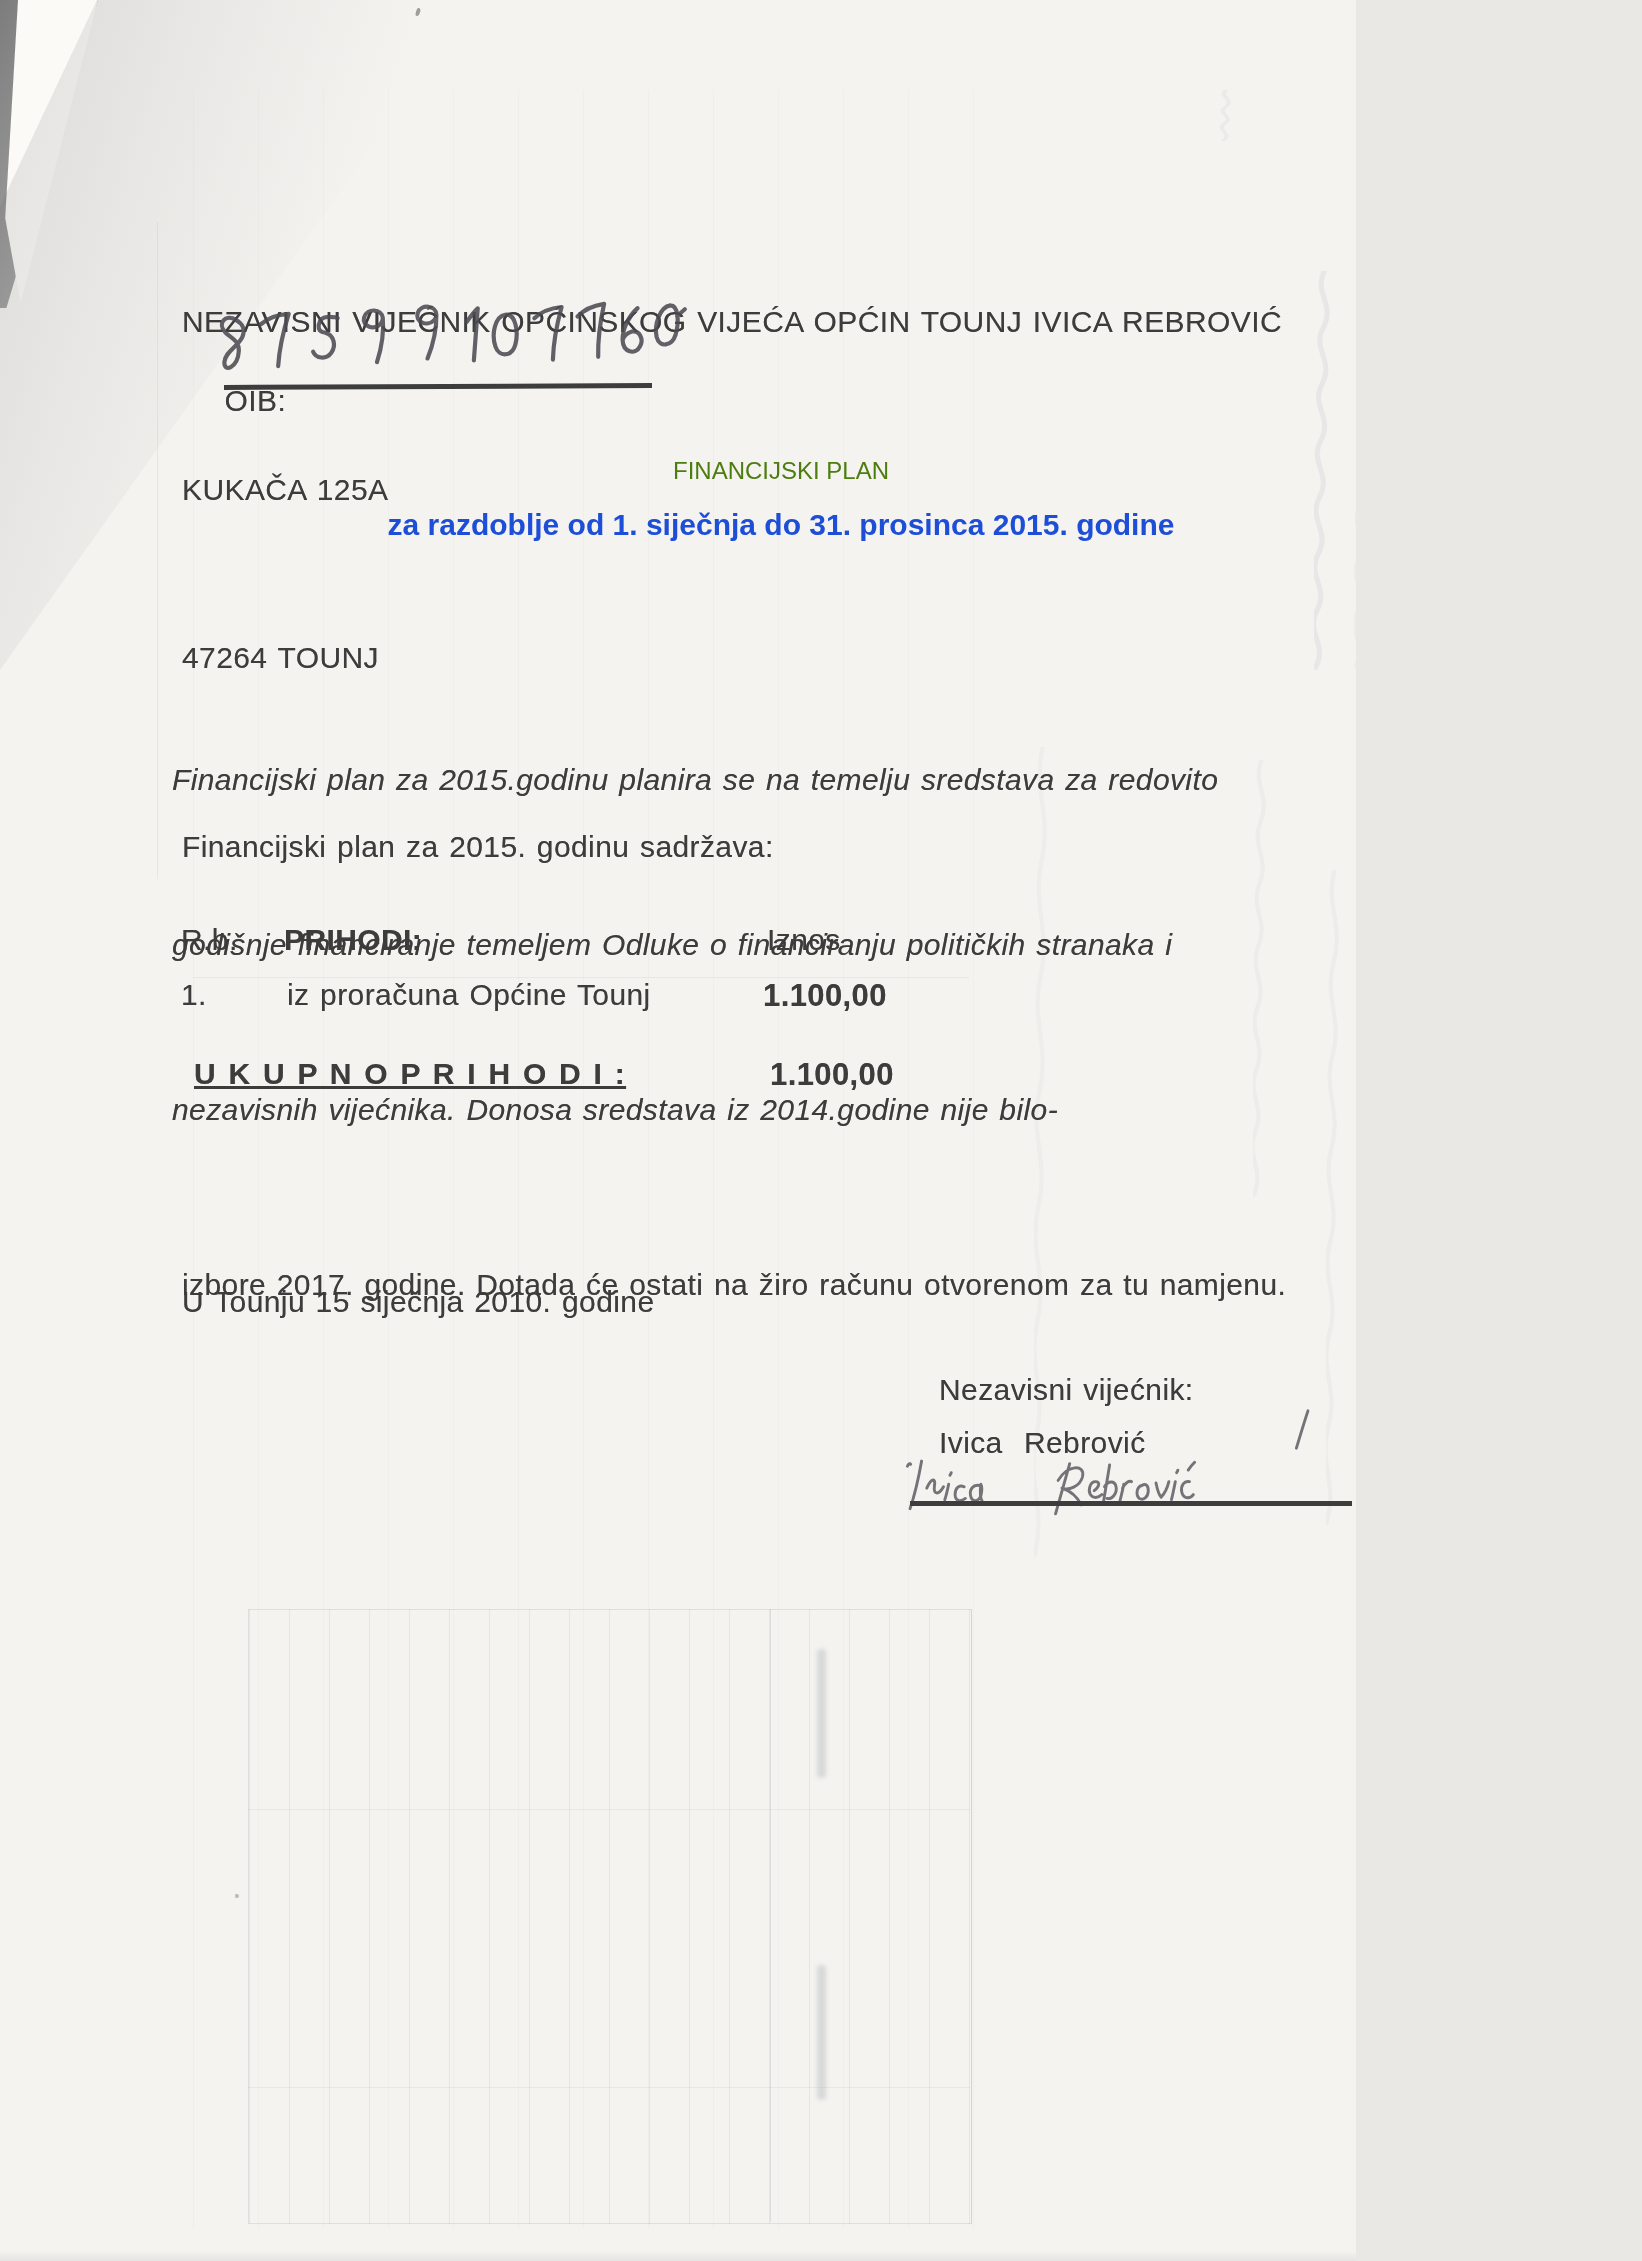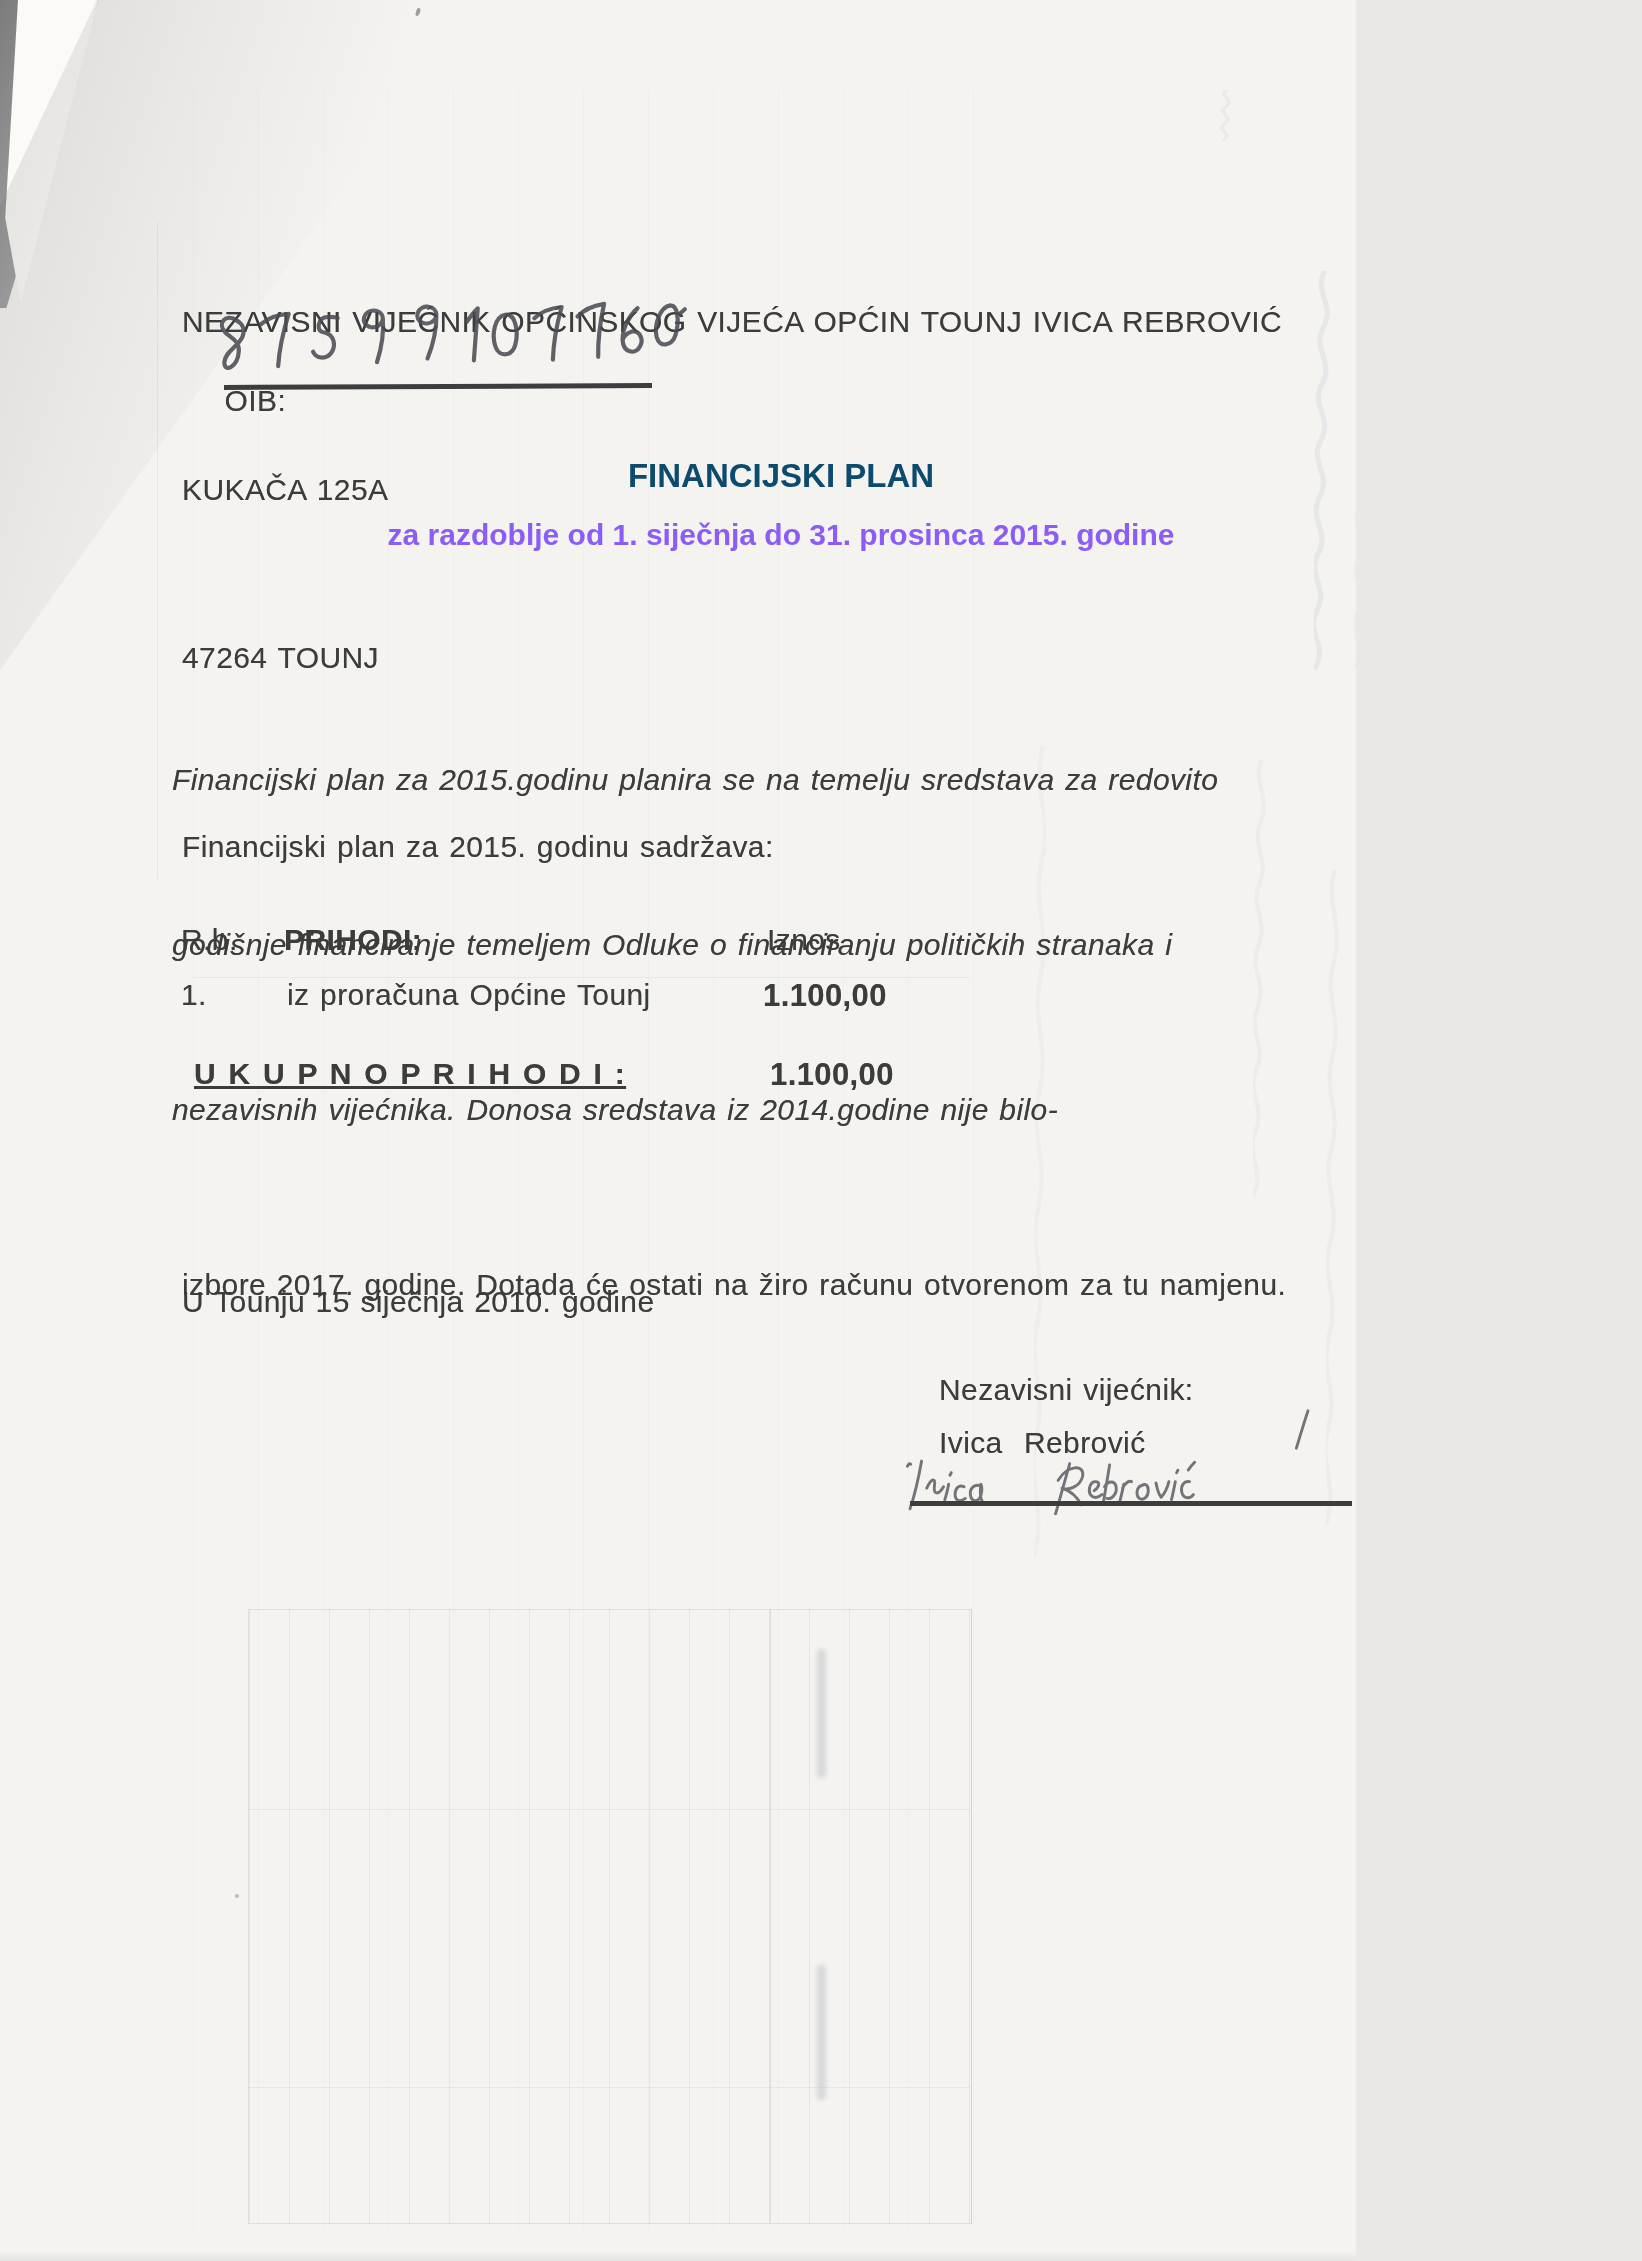--- a/index.html
+++ b/index.html
@@ -39,22 +39,22 @@
   .bleed-squiggle{stroke:#9aa0ae;fill:none;stroke-width:8;stroke-linecap:round;}
   
   .t{position:absolute;font-size:30px;letter-spacing:0.4px;word-spacing:1.9px;
      text-shadow:0 0 0.4px rgba(60,60,60,.55);white-space:pre;}
   .sender{left:182px;top:182px;line-height:56px;}
   .oib-row{left:182px;top:350px;}
   .hand{position:absolute;}
   .hand path{stroke:#4b4b52;fill:none;stroke-width:6.5;stroke-linecap:round;stroke-linejoin:round;opacity:.88;}
   .oib-underline{left:224px;top:384px;width:428px;height:4.5px;background:#3d3d3d;transform:rotate(-.25deg);}
   .title-wrap{left:182px;top:457px;width:1198px;text-align:center;}
-  .title-line1{font-size:33px;font-weight:700;color:#0c4a6e;}
-  .title-line2{font-size:30px;font-weight:700;color:#8b5cf6;margin-top:23px;}
+  .title-line1{font-size:24px;font-weight:400;color:#4d7c0f;}
+  .title-line2{font-size:30px;font-weight:700;color:#1d4ed8;margin-top:23px;}
   .intro{left:172px;top:642px;line-height:55px;font-style:italic;}
   .contains{left:182px;top:830px;}
   .th-rb{left:181px;top:923px;text-align:center;}
   .th-desc{left:284px;top:923px;font-weight:700;}
   .th-amount{left:767px;top:923px;}
   .row-rb{left:181px;top:978px;}
   .row-desc{left:287px;top:978px;}
   .row-amount{left:763px;top:978px;font-weight:700;font-size:31px;}
   .total-label{left:194px;top:1057px;font-weight:700;letter-spacing:1.3px;text-decoration:underline;}
   .total-amount{left:770px;top:1057px;font-weight:700;font-size:31px;}

